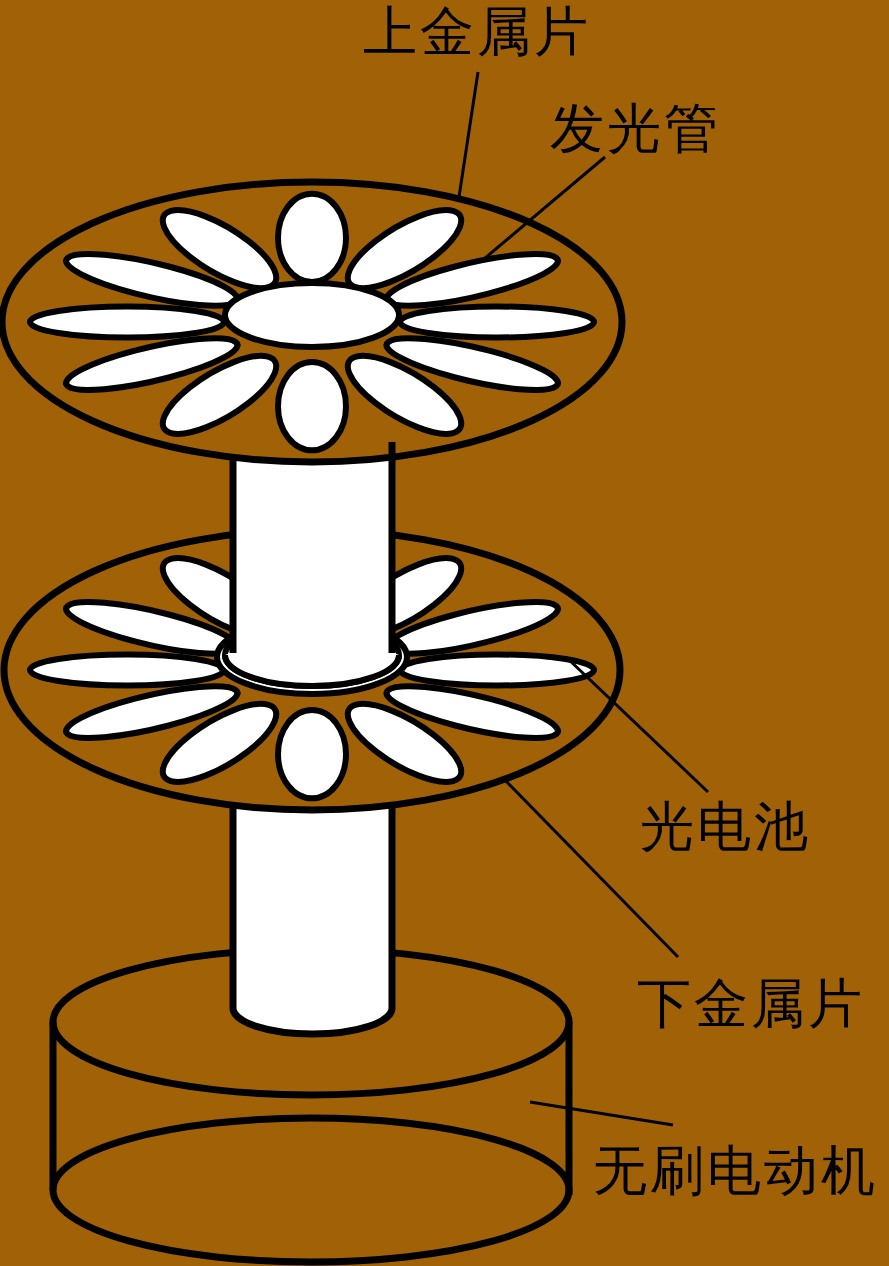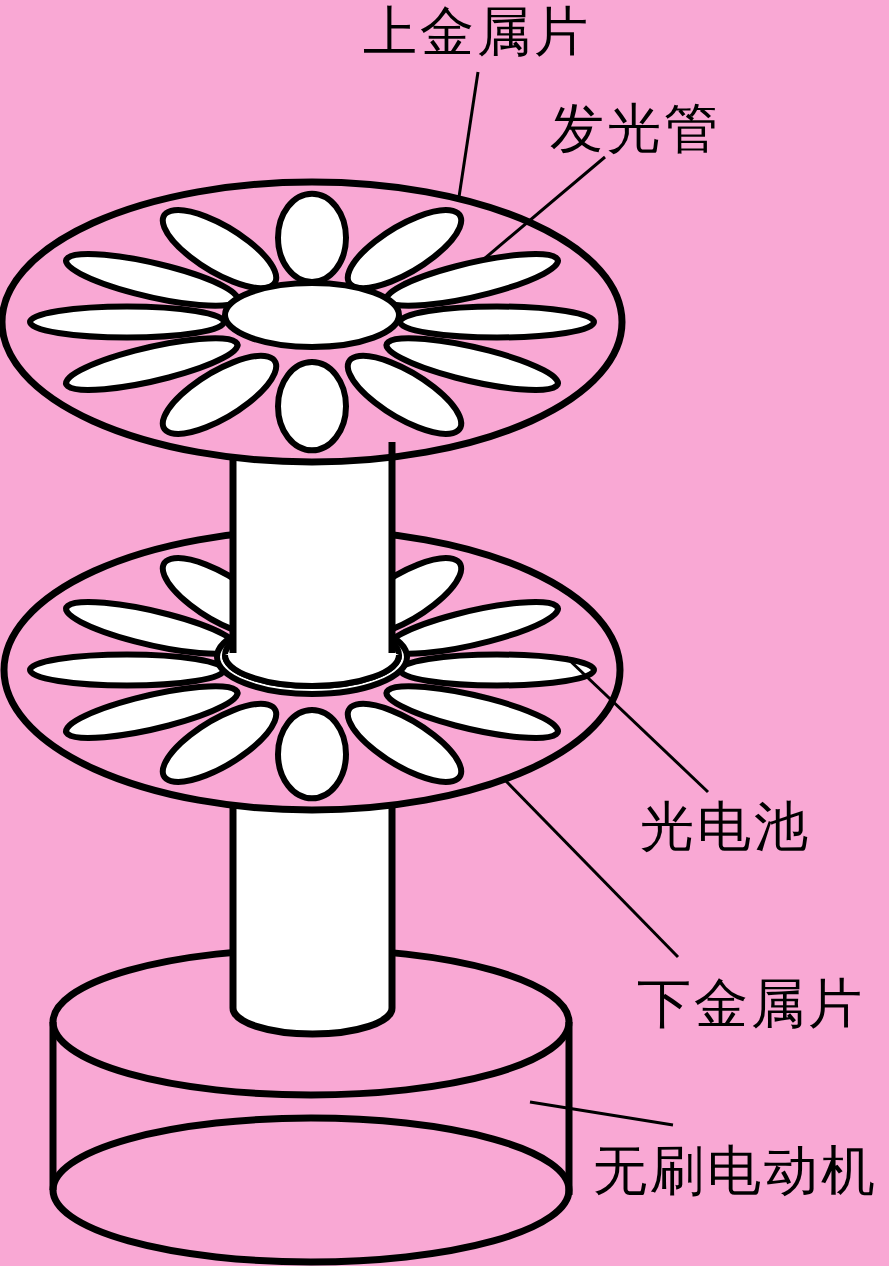--- a/index.html
+++ b/index.html
@@ -8,21 +8,21 @@
   .outline{fill:none;stroke:#000;stroke-width:7;}
   .thin{fill:none;stroke:#000;stroke-width:6;}
   .whitefill{fill:#fff;stroke:none;}
   .whitestroked{fill:#fff;stroke:#000;stroke-width:6;}
   .leader{stroke:#000;stroke-width:3;fill:none;}
   .lbl{fill:#000;font-family:"Liberation Serif","DejaVu Serif",serif;letter-spacing:3px;}
 </style>
 </head>
 <body>
 
-<div id="stage" style="background: #f9a8d4;">
+<div id="stage" style="background: #a16207;">
 <svg id="fig" width="889" height="1266" viewBox="0 0 889 1266">
 
   <g>
     <ellipse class="outline" cx="311" cy="1190" rx="258" ry="72" style="stroke: rgb(0, 0, 0);"></ellipse>
     <ellipse class="outline" cx="311" cy="1022" rx="258" ry="73" style="stroke: rgb(0, 0, 0);"></ellipse>
     <line class="outline" x1="53" y1="1022" x2="53" y2="1190" style="stroke: rgb(0, 0, 0);"></line>
     <line class="outline" x1="569" y1="1022" x2="569" y2="1195" style="stroke: rgb(0, 0, 0);"></line>
   </g>
 
   <g>

